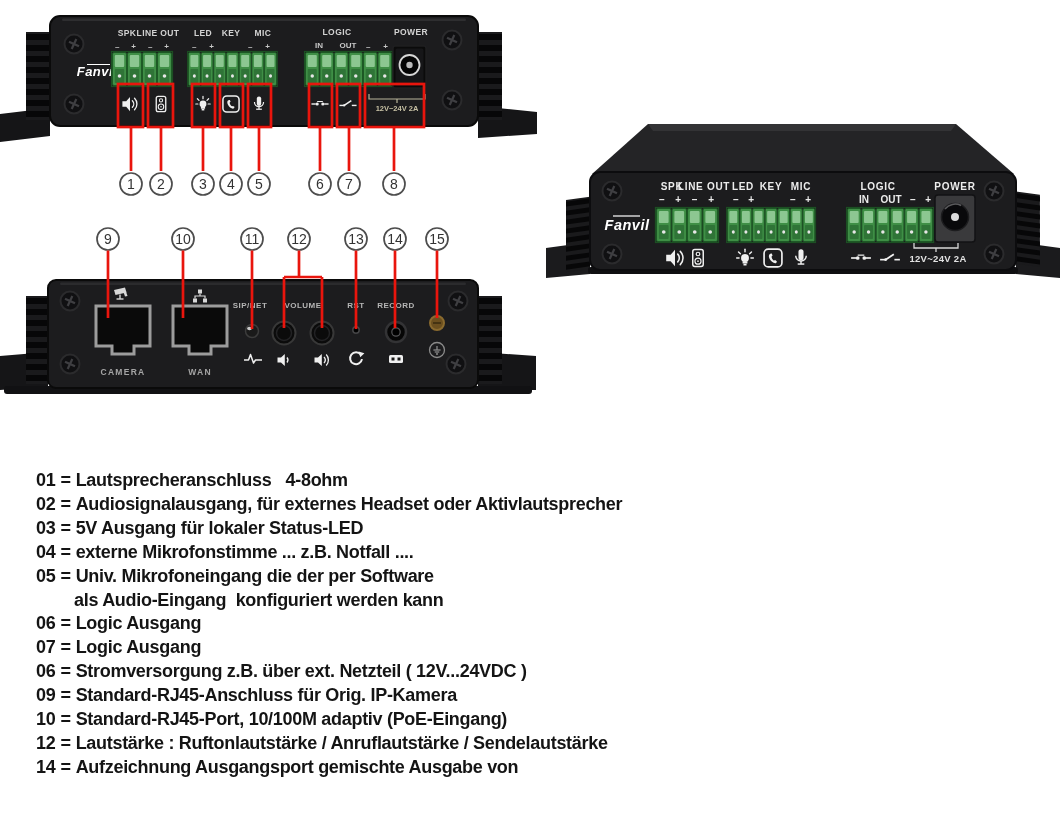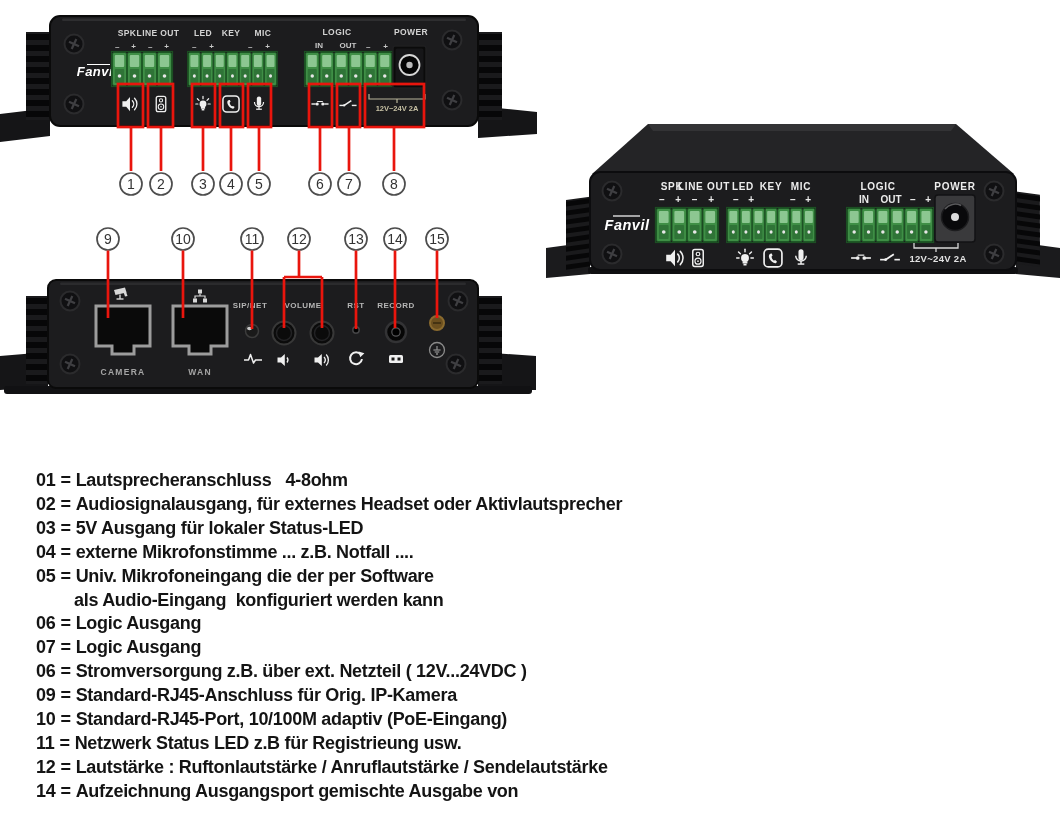--- a/index.html
+++ b/index.html
@@ -457,18 +457,17 @@
   <div class="lrow"><span>02</span><span class="ls">=</span><span>Audiosignalausgang, für externes Headset oder Aktivlautsprecher</span></div>
   <div class="lrow"><span>03</span><span class="ls">=</span><span>5V Ausgang für lokaler Status-LED</span></div>
   <div class="lrow"><span>04</span><span class="ls">=</span><span>externe Mikrofonstimme ... z.B. Notfall ....</span></div>
   <div class="lrow"><span>05</span><span class="ls">=</span><span>Univ. Mikrofoneingang die der per Software</span></div>
   <div class="lrow cont"><span>als Audio-Eingang  konfiguriert werden kann</span></div>
   <div class="lrow"><span>06</span><span class="ls">=</span><span>Logic Ausgang</span></div>
   <div class="lrow"><span>07</span><span class="ls">=</span><span>Logic Ausgang</span></div>
   <div class="lrow"><span>06</span><span class="ls">=</span><span>Stromversorgung z.B. über ext. Netzteil ( 12V...24VDC )</span></div>
   <div class="lrow"><span>09</span><span class="ls">=</span><span>Standard-RJ45-Anschluss für Orig. IP-Kamera</span></div>
   <div class="lrow"><span>10</span><span class="ls">=</span><span>Standard-RJ45-Port, 10/100M adaptiv (PoE-Eingang)</span></div>
-  <div class="lrow"><span>11</span><span class="ls">=</span><span>Netzwerk Status LED z.B für Registrieung usw.</span></div>
   <div class="lrow"><span>12</span><span class="ls">=</span><span>Lautstärke : Ruftonlautstärke / Anruflautstärke / Sendelautstärke</span></div>
   <div class="lrow"><span>14</span><span class="ls">=</span><span>Aufzeichnung Ausgangsport gemischte Ausgabe von</span></div>
 </div>
 
 </div>
 
 </body></html>

